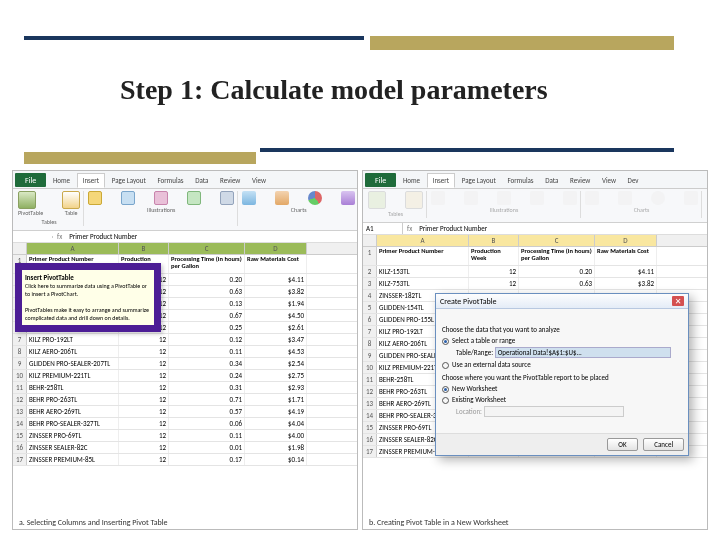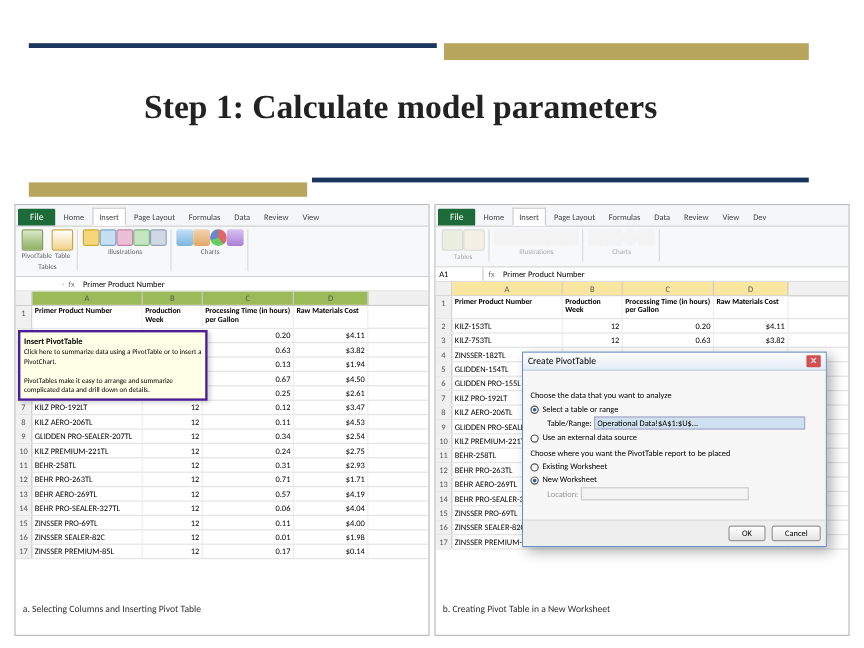--- a/index.html
+++ b/index.html
@@ -15,21 +15,21 @@
   .screens { position: absolute; top: 170px; left: 12px; width: 696px; height: 360px; display: flex; gap: 4px; }
   .win { flex: 1; border: 1px solid #bbb; font-size: 7px; background: #fff; overflow: hidden; position: relative; }
 
   .file-btn { display: inline-block; background: #1e6b3a; color: #fff; padding: 2px 10px; font-size: 8px; border-radius: 1px; }
   .tabs { background: #f4f6f8; border-bottom: 1px solid #ccc; padding: 2px 2px 0 2px; white-space: nowrap; }
   .tab { display: inline-block; padding: 2px 5px; color: #444; cursor: pointer; }
   .tab.active { background: #fff; border: 1px solid #ccc; border-bottom: 1px solid #fff; }
 
   .ribbon { background: #f7f8fa; border-bottom: 1px solid #d0d0d0; padding: 2px 2px 4px 2px; display: flex; gap: 1px; }
   .rgroup { border-right: 1px solid #ddd; padding: 0 3px; text-align: center; }
-  .rgroup .icons { display: flex; gap: 0; justify-content: center; margin-bottom: 1px; }
+  .rgroup .icons { display: flex; gap: 19px; justify-content: center; margin-bottom: 1px; }
   .ricon { width: 14px; height: 14px; border-radius: 2px; }
   .ricon.big { width: 18px; height: 18px; }
   .glabel { font-size: 6px; color: #666; }
 
   .fx-row { display: flex; align-items: center; border-bottom: 1px solid #ddd; background: #fff; }
   .namebox { width: 40px; border-right: 1px solid #ccc; padding: 1px 3px; background: #fff; font-size: 7px; }
   .fx { padding: 0 4px; color: #777; }
   .fxval { flex: 1; padding: 1px 3px; font-size: 7px; }
 
   .grid { position: relative; }
@@ -42,35 +42,35 @@
   .cell { border-right: 1px solid #eee; padding: 1px 2px; font-size: 7px; overflow: hidden; white-space: nowrap; }
   .hdr-row .cell { font-weight: bold; background: #fff; font-size: 6.5px; line-height: 1.05; white-space: normal; height: 18px; }
 
   .sel-col { background: #9bbb59 !important; color: #fff; }
 
   .c-a { width: 92px; }
   .c-b { width: 50px; }
   .c-c { width: 76px; }
   .c-d { width: 62px; }
 
-  .pivot-tooltip { position: absolute; top: 104px; left: 2px; width: 158px; background: #ffffe8; border: 2px solid #4c1d95; font-size: 6px; padding: 3px; box-shadow: 2px 2px 4px rgba(0,0,0,0.2); z-index: 5; }
+  .pivot-tooltip { position: absolute; top: 92px; left: 2px; width: 146px; background: #ffffe8; border: 7px solid #4c1d95; font-size: 6px; padding: 3px; box-shadow: 2px 2px 4px rgba(0,0,0,0.2); z-index: 5; }
   .pivot-tooltip b { font-size: 7px; }
 
   .dialog { position: absolute; top: 122px; left: 72px; width: 254px; background: #f0f0f0; border: 1px solid #6a8fbf; box-shadow: 4px 4px 10px rgba(0,0,0,0.3); z-index: 10; font-size: 7px; }
   .dlg-title { background: linear-gradient(#fdfdfe,#e4ecf7); padding: 2px 4px; font-size: 8px; border-bottom: 1px solid #b8c8e0; display: flex; justify-content: space-between; }
   .dlg-x { width: 12px; height: 10px; background: #d45050; color: #fff; text-align: center; line-height: 10px; border-radius: 1px; }
   .dlg-body { padding: 16px 6px; background: #f7f7f7; }
   .dlg-body label { display: block; margin: 2px 0; }
   .dlg-body input[type=text] { width: 176px; font-size: 7px; padding: 0 2px; border: 1px solid #aac; }
   .radio { display: inline-block; width: 7px; height: 7px; border: 1px solid #555; border-radius: 50%; margin-right: 3px; vertical-align: middle; position: relative; }
   .radio.checked::after { content:''; position:absolute; top:1px; left:1px; width:3px; height:3px; background:#2b5faa; border-radius:50%; }
   .dlg-btns { text-align: right; padding: 4px; background: #eee; border-top: 1px solid #ddd; }
   .dlg-btns button { font-size: 7px; padding: 1px 10px; margin-left: 4px; border: 1px solid #999; background: linear-gradient(#fff,#e4e4e4); border-radius: 2px; }
 
-  .caption { position: absolute; bottom: 16px; left: 6px; font-size: 8px; color: #333; }
+  .caption { position: absolute; bottom: 2px; left: 6px; font-size: 8px; color: #333; }
 
   .dimmed .ricon { opacity: 0.45; }
   .dimmed .glabel { opacity: 0.55; }
 </style>
 </head>
 <body>
 
 <div class="slide">
   <div class="top-bar"></div>
   <div class="gold-accent"></div>
@@ -457,22 +457,22 @@
         </div>
         <div class="dlg-body">
           <div>Choose the data that you want to analyze</div>
           <label><span class="radio checked"></span><span>Select a table or range</span></label>
           <div style="padding-left:14px">
             <span>Table/Range:</span>
             <input type="text" style="background: rgb(207, 224, 238);" value="Operational Data!$A$1:$U$...">
           </div>
           <label><span class="radio"></span><span>Use an external data source</span></label>
           <div style="margin-top:4px">Choose where you want the PivotTable report to be placed</div>
+          <label><span class="radio checked"></span><span>New Worksheet</span></label>
           <label><span class="radio"></span><span>Existing Worksheet</span></label>
-          <label><span class="radio checked"></span><span>New Worksheet</span></label>
           <div style="padding-left:14px;color:#999">
             <span>Location:</span>
             <input type="text" disabled="" style="width: 140px; background: rgb(244, 244, 244); border: 1px solid rgb(204, 204, 204);">
           </div>
         </div>
         <div class="dlg-btns">
           <button>OK</button>
           <button>Cancel</button>
         </div>
       </div>

